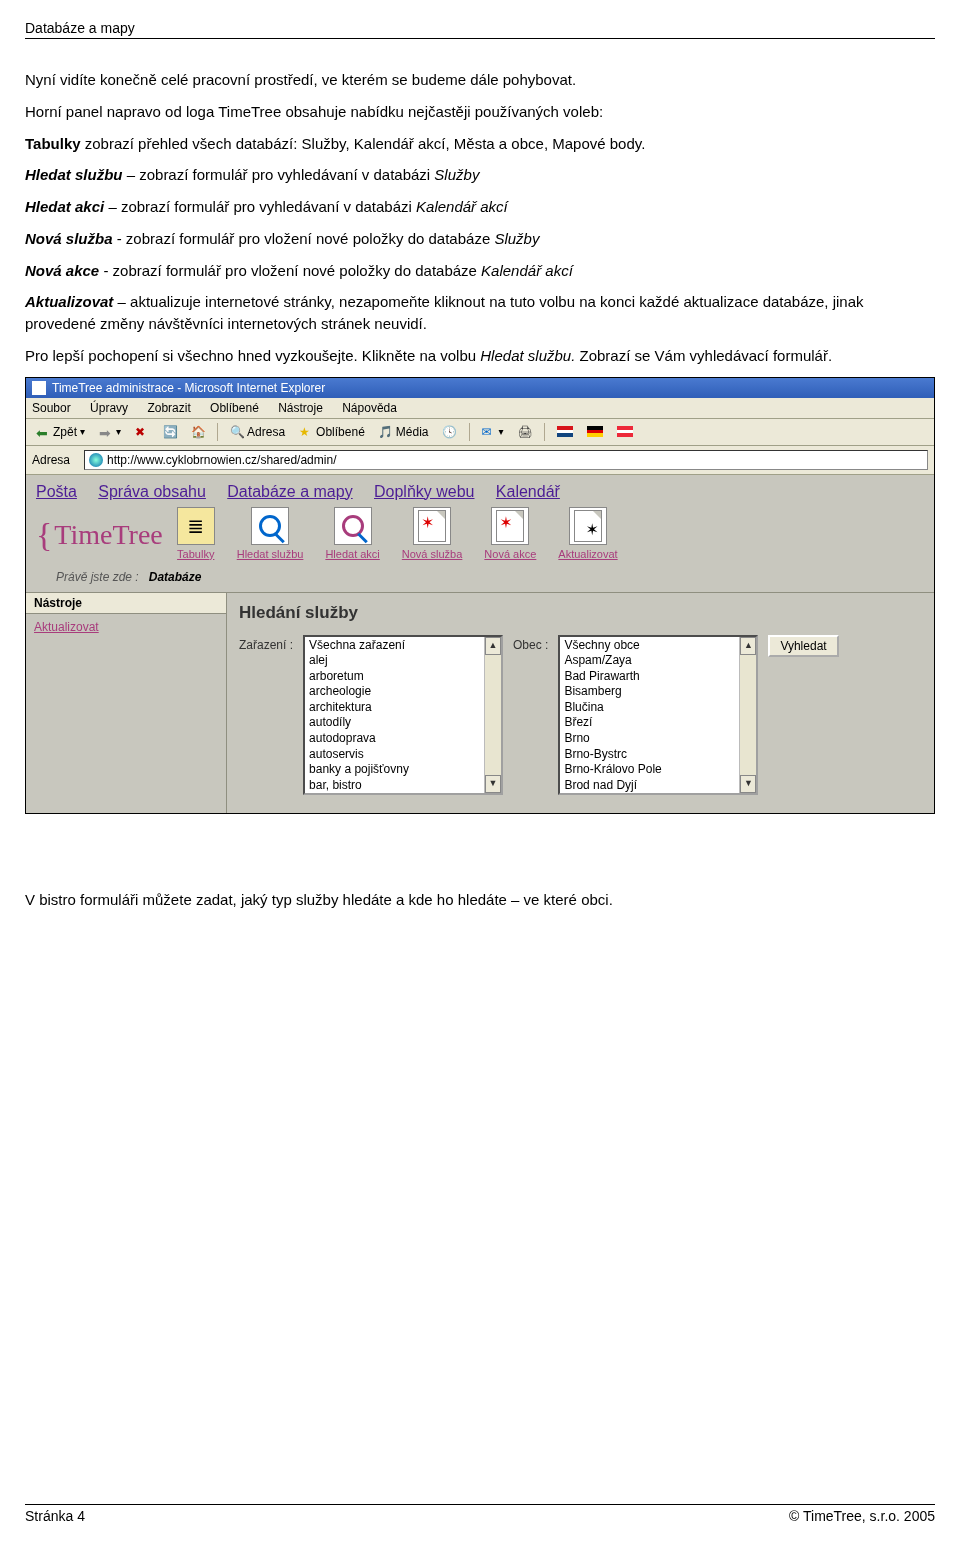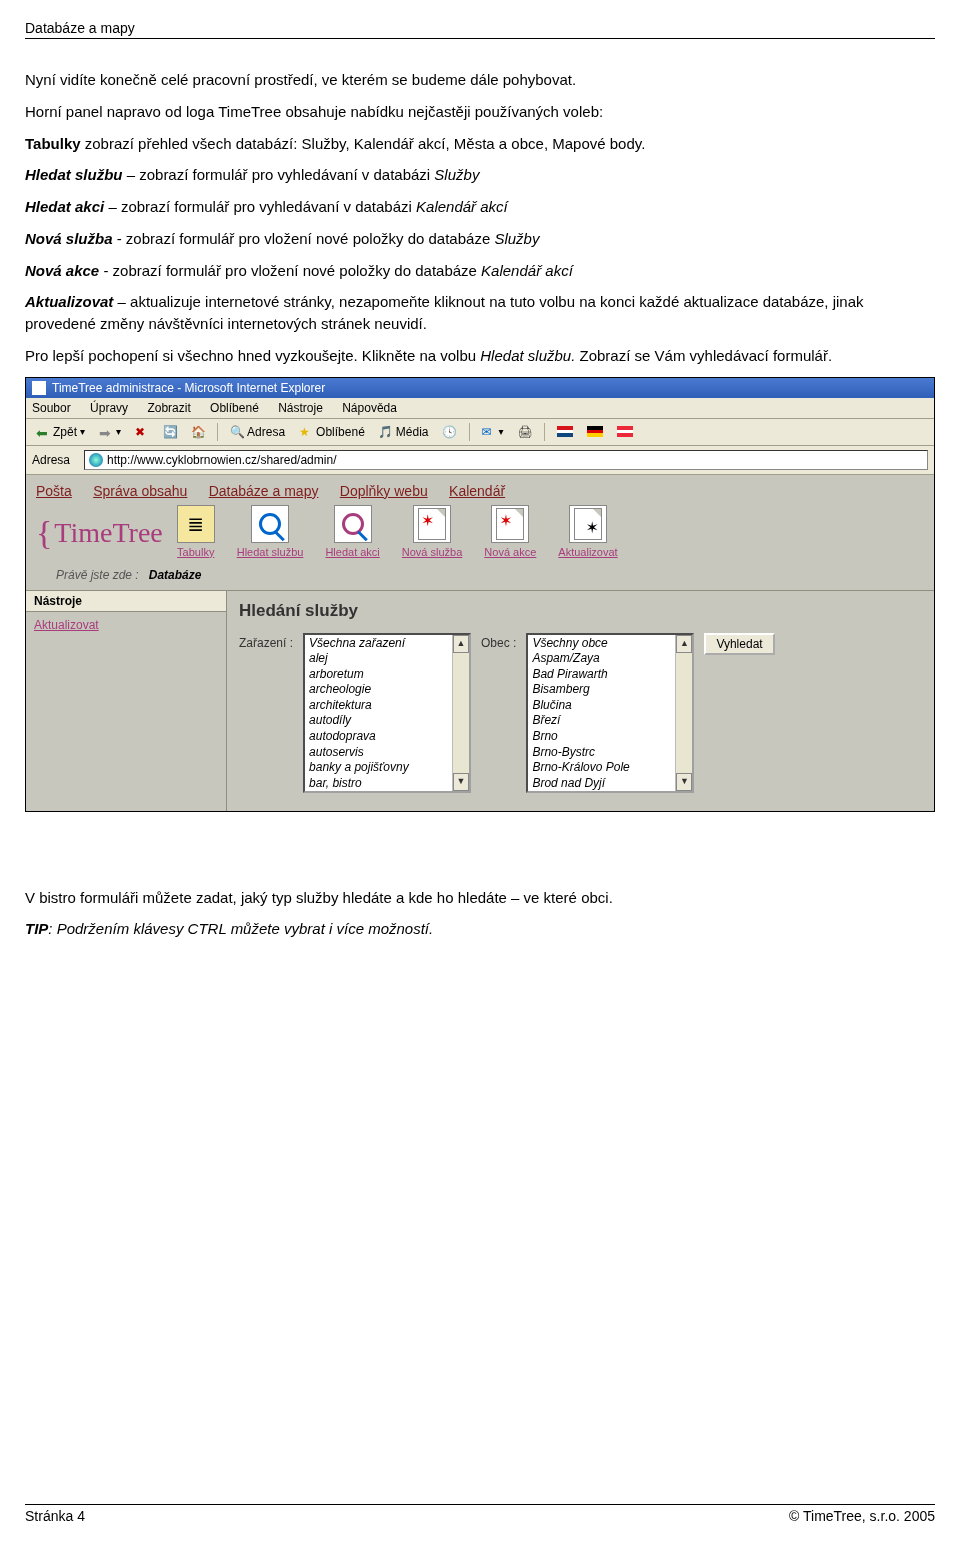--- a/index.html
+++ b/index.html
@@ -132,24 +132,24 @@
     border-radius: 50%;
     background: radial-gradient(#8fd, #06a);
   }
   .content {
     background: #c8c7be;
   }
   .tabs {
     padding: 8px 10px 0 10px;
   }
   .tabs a {
-    color: #7f1d1d;
+    color: #4c1d95;
     text-decoration: underline;
     margin-right: 18px;
-    font-size: 14px;
+    font-size: 16px;
   }
   .logo-row {
     display: flex;
     align-items: flex-end;
     padding: 6px 10px 0 10px;
     gap: 14px;
   }
   .logo {
     font-family: Georgia, serif;
     color: #a83c7c;
@@ -270,27 +270,26 @@
     padding: 0 12px;
   }
   .label {
     font-size: 12px;
     color: #333;
     padding-top: 3px;
   }
   .listbox {
     background: #fff;
     border: 2px inset #a0a0a0;
-    width: 168px;
+    width: 200px;
     height: 160px;
     overflow: hidden;
     font-size: 12px;
     position: relative;
     box-sizing: border-box;
-    font-style: italic;
   }
   .listbox-inner {
     padding: 1px 0;
   }
   .listbox-inner div {
     padding: 0 4px;
     line-height: 1.3;
   }
   .scrollbar {
     position: absolute;
@@ -551,21 +550,18 @@
               </div>
             </div>
             <button class="btn">Vyhledat</button>
           </div>
         </div>
       </div>
     </div>
   </div>
 
   <p>V bistro formuláři můžete zadat, jaký typ služby hledáte a kde ho hledáte – ve které obci.</p>
-  <p>
-    <span class="tip-label">TIP</span><span class="italic">: Podržením klávesy CTRL můžete vybrat i více možností.</span>
-  </p>
 
   <div class="footer">
     <span>Stránka 4</span>
     <span>© TimeTree, s.r.o. 2005</span>
   </div>
 </div>
 
 </body></html>

